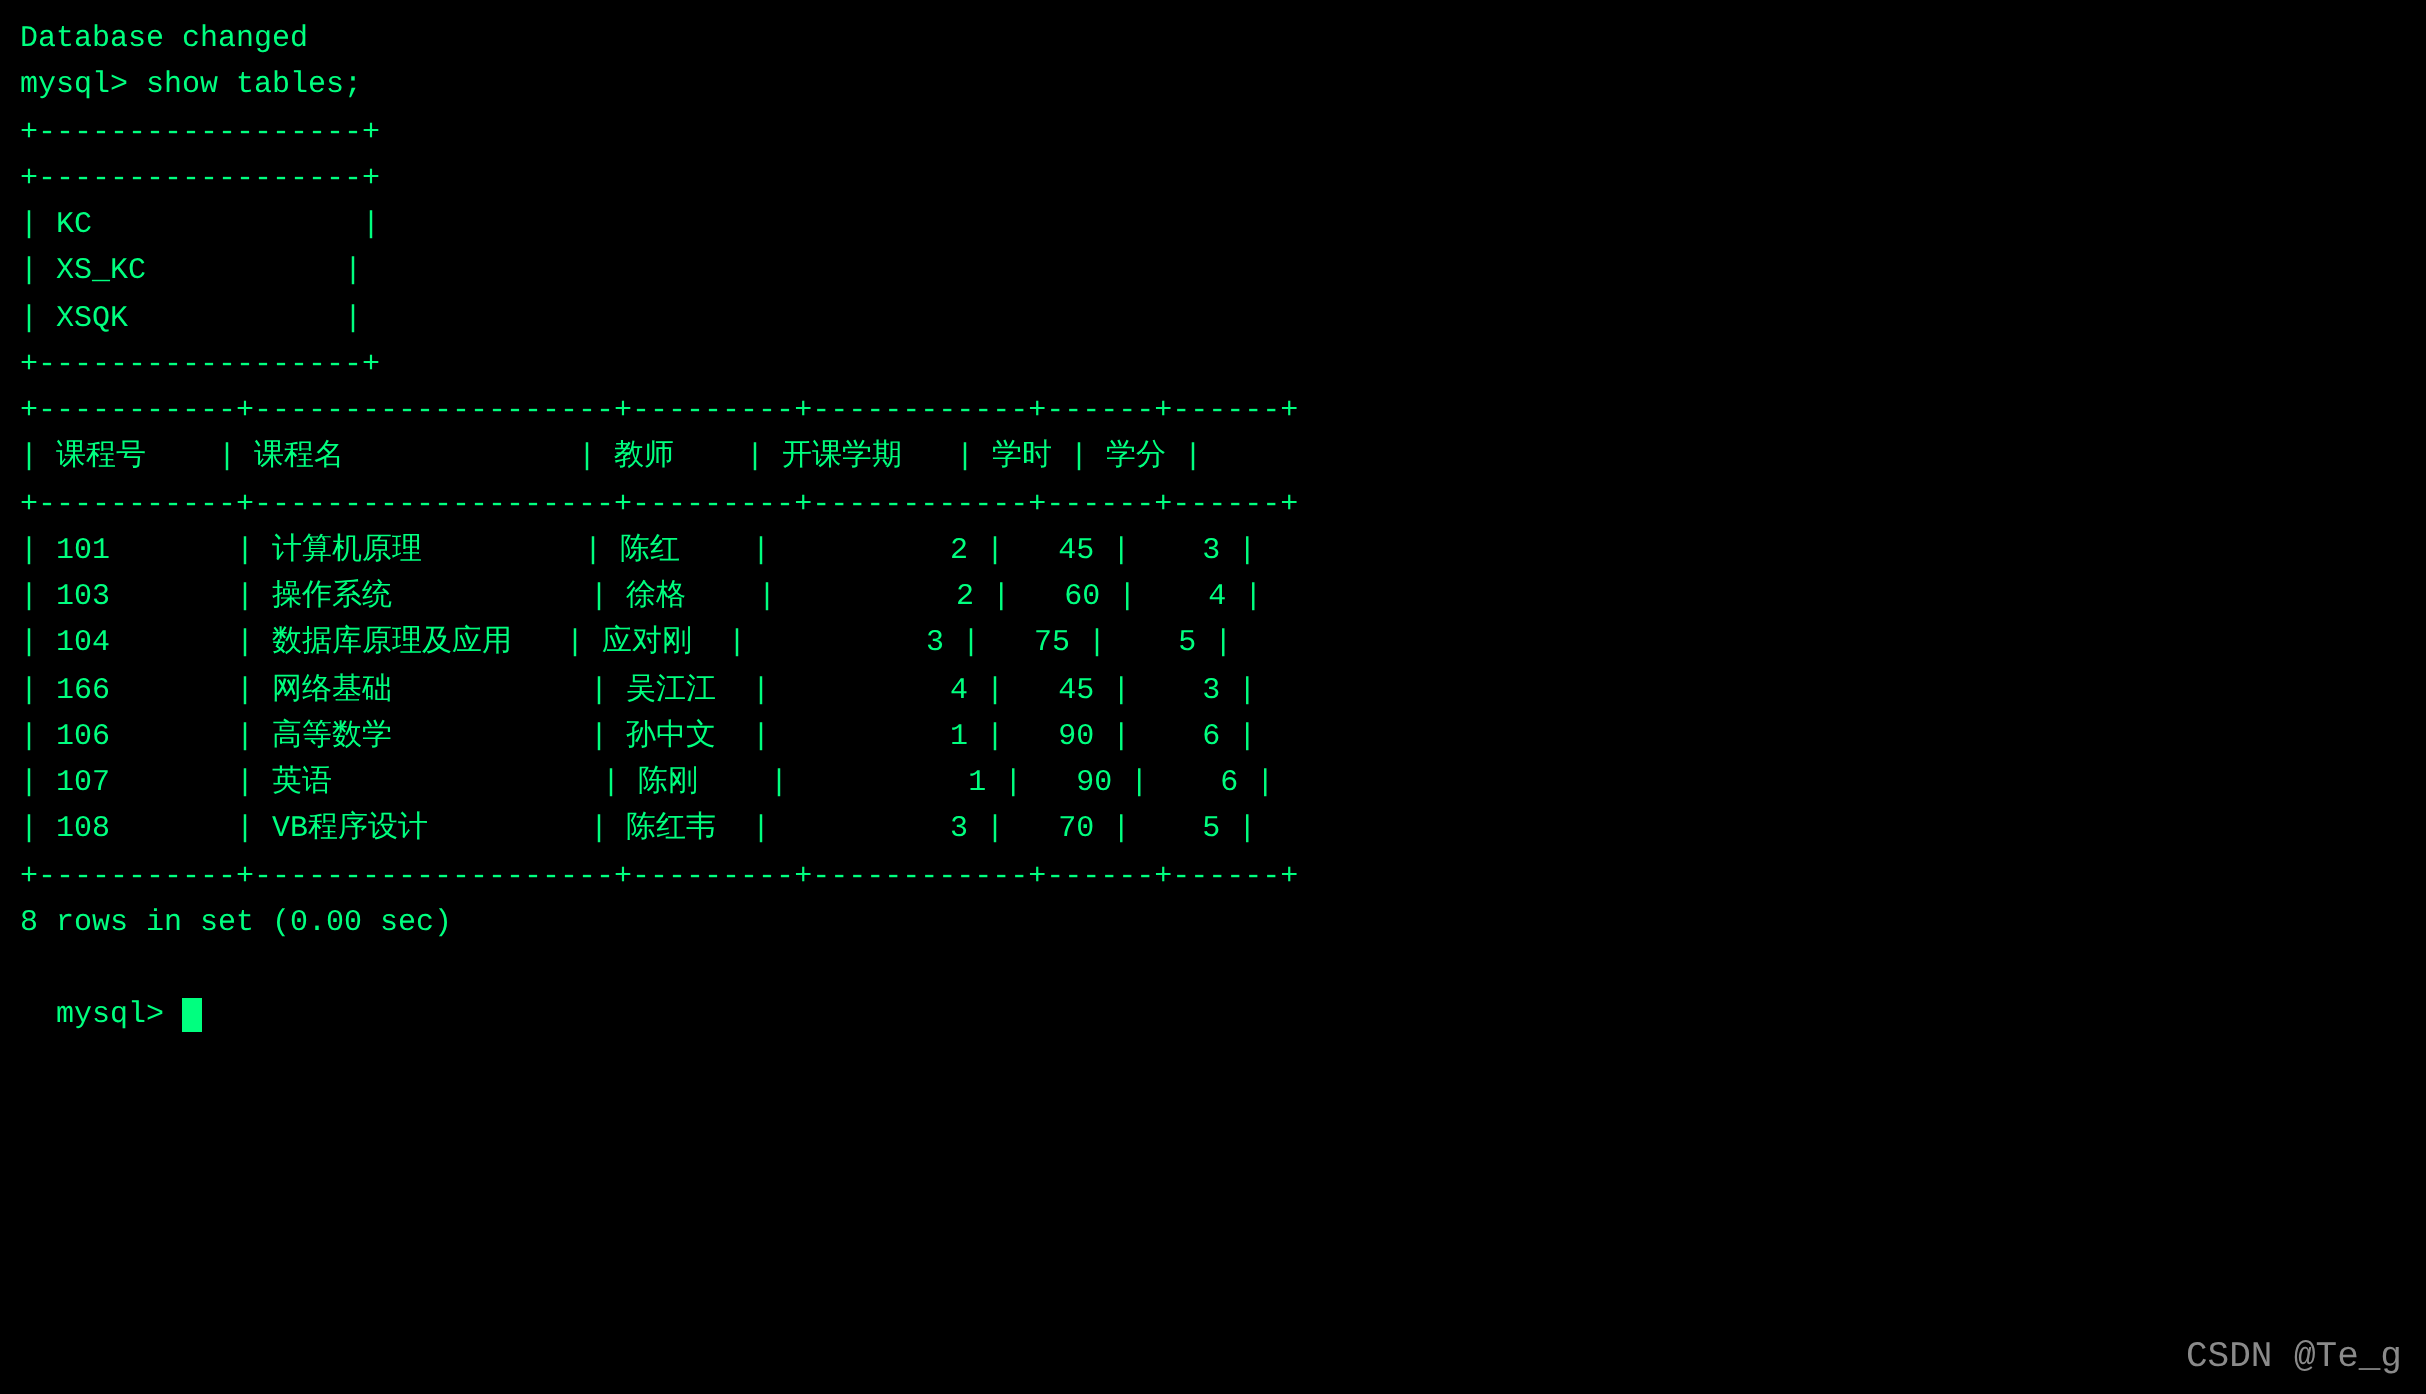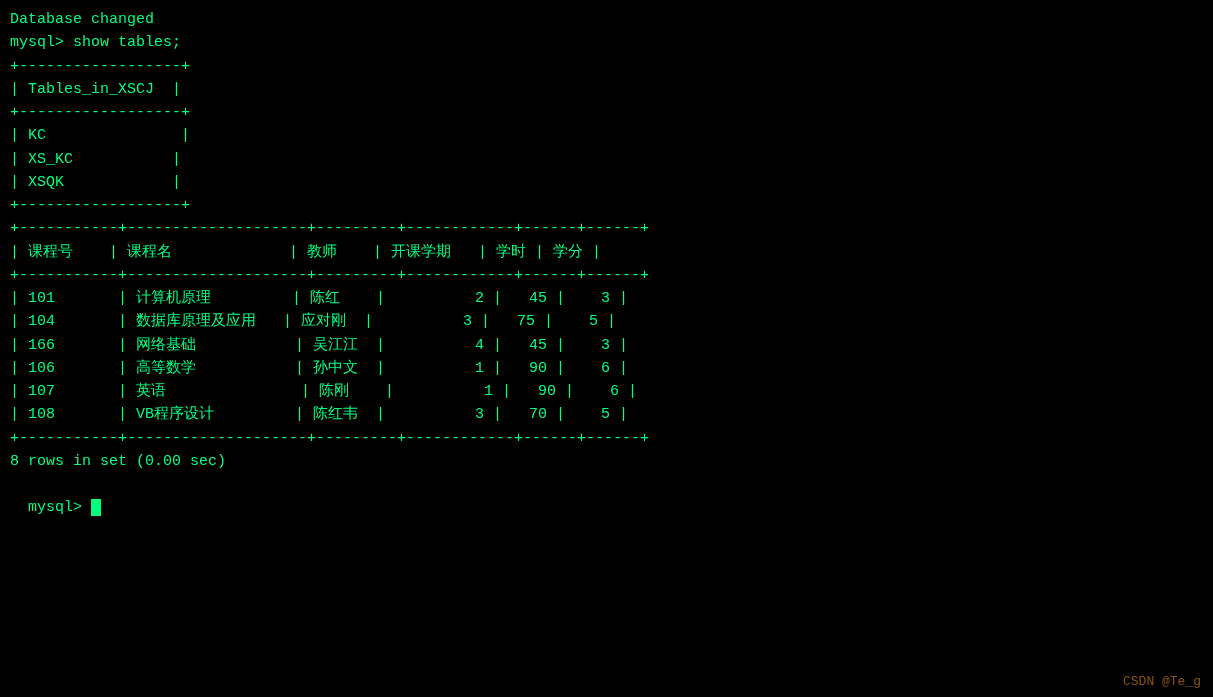--- a/index.html
+++ b/index.html
@@ -22,22 +22,22 @@
 
     .terminal-line {
       white-space: pre;
       line-height: 1.55;
     }
 
     .watermark {
       position: fixed;
       bottom: 8px;
       right: 12px;
-      color: #a16207;
-      font-size: 13px;
+      color: #a3a3a3;
+      font-size: 18px;
       opacity: 0.85;
     }
 
     .cursor {
       display: inline-block;
       width: 10px;
       height: 17px;
       background-color: #00ff7f;
       vertical-align: middle;
       animation: blink 1s step-end infinite;
@@ -48,31 +48,31 @@
       50% { opacity: 0; }
     }
   </style>
 </head>
 <body>
 
 <div id="terminal-output">
     <div class="terminal-line">Database changed</div>
     <div class="terminal-line">mysql&gt; show tables;</div>
     <div class="terminal-line">+------------------+</div>
-    <div class="terminal-line">| Tables_in_XSCJ  |</div>
     <div class="terminal-line">+------------------+</div>
     <div class="terminal-line">| KC               |</div>
     <div class="terminal-line">| XS_KC           |</div>
     <div class="terminal-line">| XSQK            |</div>
     <div class="terminal-line">+------------------+</div>
     <div class="terminal-line"></div>
     <div class="terminal-line">+-----------+--------------------+---------+------------+------+------+</div>
     <div class="terminal-line">| 课程号    | 课程名             | 教师    | 开课学期   | 学时 | 学分 |</div>
     <div class="terminal-line">+-----------+--------------------+---------+------------+------+------+</div>
     <div class="terminal-line">| 101       | 计算机原理         | 陈红    |          2 |   45 |    3 |</div>
+    <div class="terminal-line">| 103       | 操作系统           | 徐格    |          2 |   60 |    4 |</div>
     <div class="terminal-line">| 104       | 数据库原理及应用   | 应对刚  |          3 |   75 |    5 |</div>
     <div class="terminal-line">| 166       | 网络基础           | 吴江江  |          4 |   45 |    3 |</div>
     <div class="terminal-line">| 106       | 高等数学           | 孙中文  |          1 |   90 |    6 |</div>
     <div class="terminal-line">| 107       | 英语               | 陈刚    |          1 |   90 |    6 |</div>
     <div class="terminal-line">| 108       | VB程序设计         | 陈红韦  |          3 |   70 |    5 |</div>
     <div class="terminal-line">+-----------+--------------------+---------+------------+------+------+</div>
     <div class="terminal-line">8 rows in set (0.00 sec)</div>
     <div class="terminal-line"></div>
   </div>
 <div class="terminal-line">

